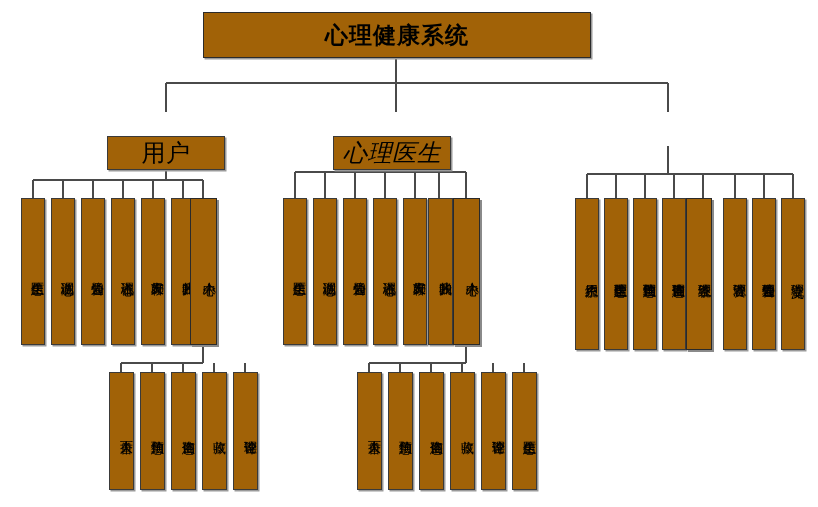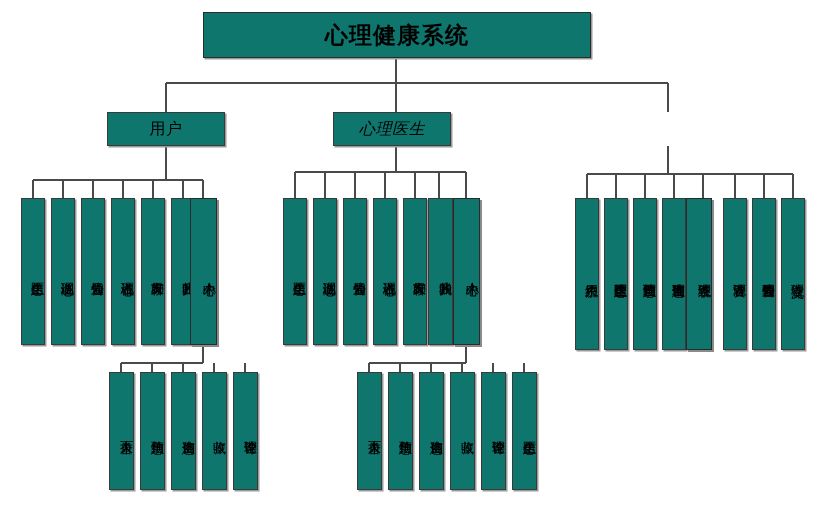--- a/index.html
+++ b/index.html
@@ -7,37 +7,38 @@
     position:relative;
     width:818px;height:507px;
     background:#ffffff;
     font-family:"DejaVu Sans","Liberation Sans",sans-serif;
     overflow:hidden;
   }
   svg.links{position:absolute;left:0;top:0;width:818px;height:507px;}
   .node{
     position:absolute;
     box-sizing:border-box;
-    background:#0f766e;
+    background:#a16207;
     border:1px solid #3a3a3a;
     box-shadow:1.5px 1.5px 0 0 #9a9a9a;
     display:flex;
     align-items:center;
     justify-content:center;
     color:#000;
   }
   .node.root{
     border:1px solid #2b2b2b;
     font-size:23px;
     font-weight:bold;
     letter-spacing:1px;
   }
   .node.role{
-    font-size:16px;
+    font-size:24px;
     letter-spacing:0.5px;
+    margin-top:24px;
   }
   
   .node.vert{
     writing-mode:vertical-rl;
     text-orientation:upright;
     font-size:13px;
     line-height:1.06;
     padding-top:6px;
     padding-bottom:6px;
     align-items:flex-start;

